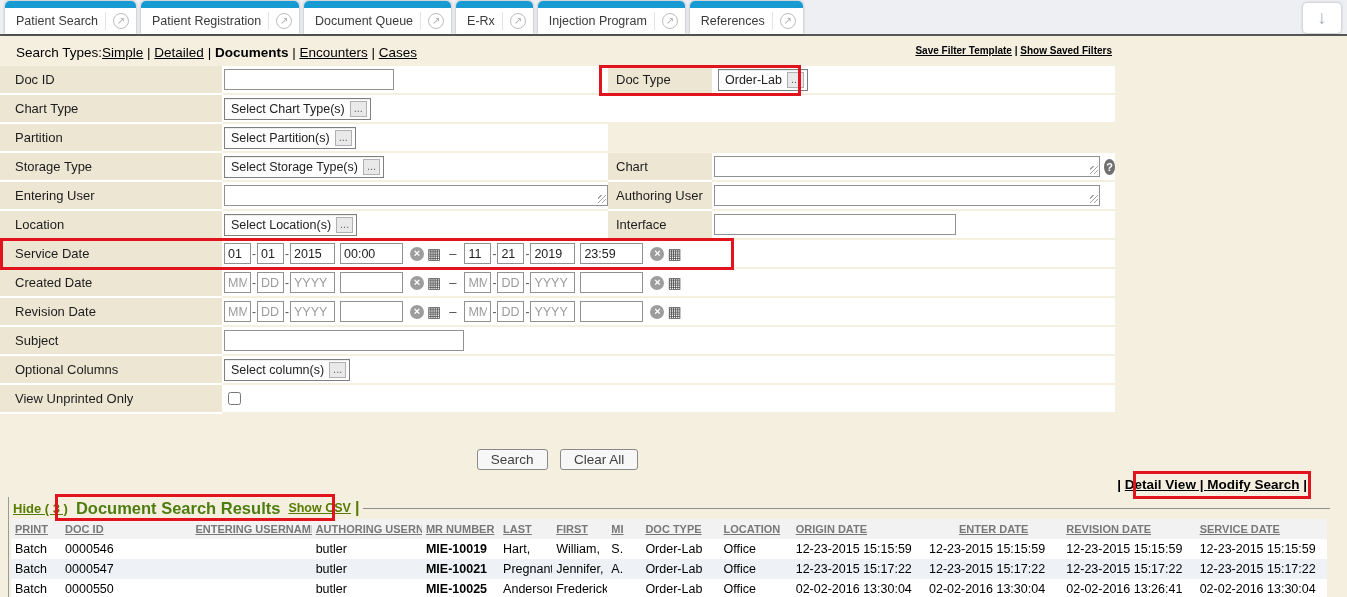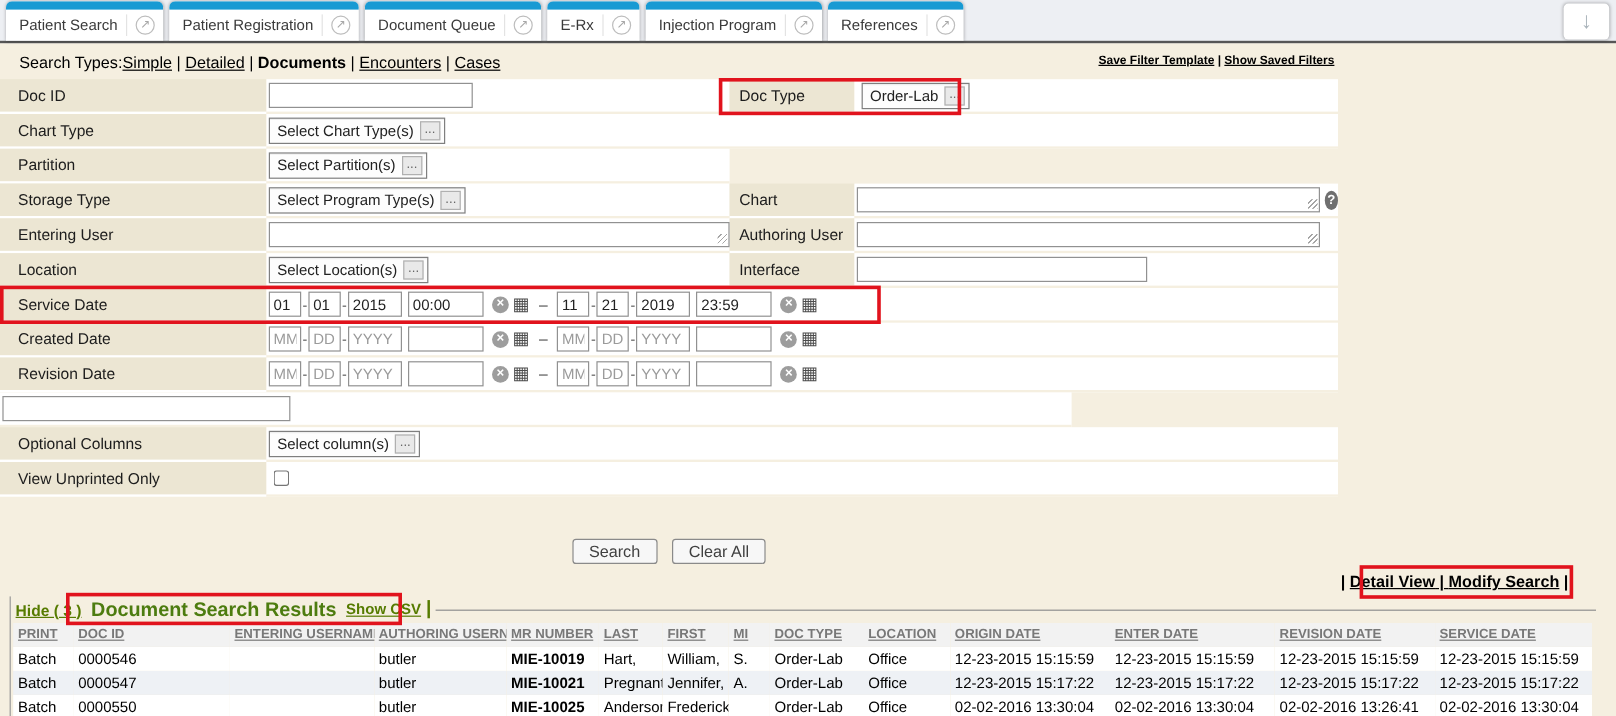--- a/index.html
+++ b/index.html
@@ -210,21 +210,21 @@
           <span>Select Partition(s)</span>
           <span class="more">...</span>
         </span>
       </div>
   </div>
 
   <div class="frow">
     <div class="lbl">Storage Type</div>
     <div class="fld fld-l">
         <span class="selbtn">
-          <span>Select Program Type(s)</span>
+          <span>Select Storage Type(s)</span>
           <span class="more">...</span>
         </span>
       </div>
     <div class="rlbl">Chart</div>
     <div class="fld fld-r">
         <span class="rsz"><input type="text" class="inp-chart" value="" style=""></span>
         <span class="help-icon">?</span>
       </div>
   </div>
 
@@ -316,20 +316,21 @@
         <input type="text" class="inp-dd" placeholder="DD" style="">
         <span class="dsep">-</span>
         <input type="text" class="inp-yyyy" placeholder="YYYY" style="">
         <input type="text" class="inp-time" style="">
         <span class="clear-icon">×</span>
         <span class="cal-icon">▦</span>
     </div>
   </div>
 
   <div class="frow">
+    <div class="lbl">Subject</div>
     <div class="fld fld-wide">
         <input type="text" class="inp-subject" value="" style="">
       </div>
   </div>
 
   <div class="frow">
     <div class="lbl">Optional Columns</div>
     <div class="fld fld-wide">
         <span class="selbtn">
           <span>Select column(s)</span>
@@ -371,21 +372,21 @@
           <th style="width: 130px;">DOC ID</th>
           <th style="width: 120px;">ENTERING USERNAME</th>
           <th style="width: 110px;">AUTHORING USERNAME</th>
           <th style="width: 77px;">MR NUMBER</th>
           <th style="width: 53px;">LAST</th>
           <th style="width: 55px;">FIRST</th>
           <th style="width: 34px;">MI</th>
           <th style="width: 78px;">DOC TYPE</th>
           <th style="width: 72px;">LOCATION</th>
           <th style="width: 133px;">ORIGIN DATE</th>
-          <th style="width: 137px;">ENTER DATE</th>
+          <th style="width: 137px; text-align: center;">ENTER DATE</th>
           <th style="width: 133px;">REVISION DATE</th>
           <th style="width: 131px;">SERVICE DATE</th>
         </tr>
       </thead>
     <tbody>
         <tr class="r-odd">
           <td>Batch</td>
           <td>0000546</td>
           <td></td>
           <td>butler</td>

